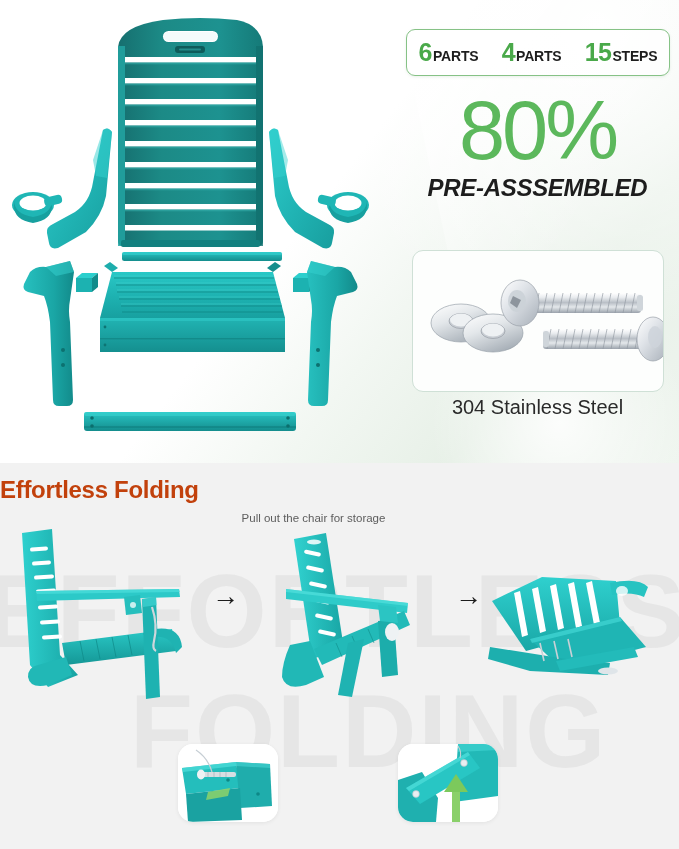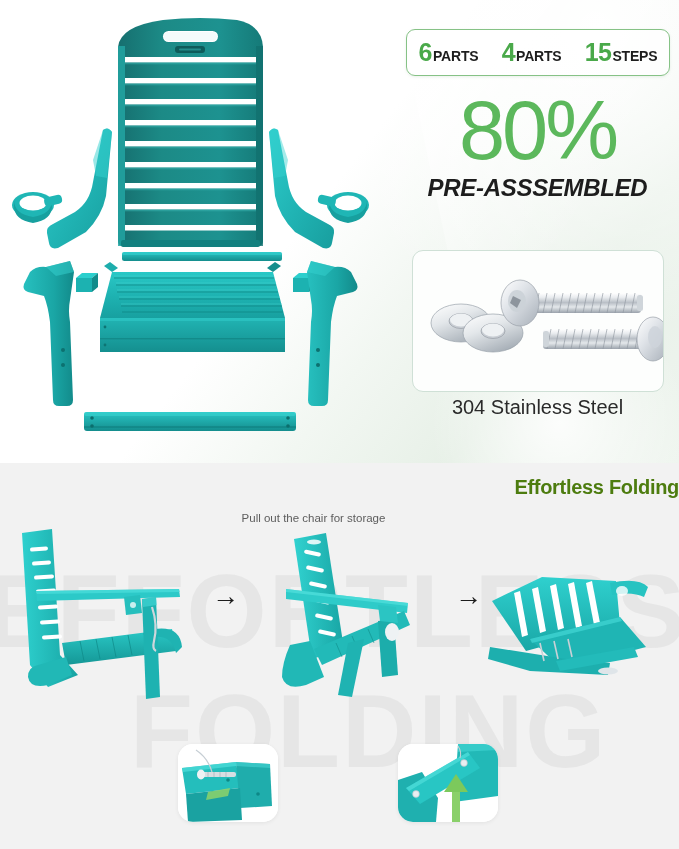--- a/index.html
+++ b/index.html
@@ -48,22 +48,22 @@
   .exploded{position:absolute;left:0;top:0;width:400px;height:463px;}
 
   
   .bottom-section{position:absolute;left:0;top:463px;width:679px;height:386px;
     background:#f2f2f2;overflow:hidden;}
   .wm{position:absolute;font-weight:bold;color:#e6e6e6;letter-spacing:2px;
     white-space:nowrap;user-select:none;}
   .wm1{left:-14px;top:90px;font-size:103px;}
   .wm2{left:130px;top:210px;font-size:103px;}
 
-  .fold-title{position:absolute;left:0;top:13px;width:679px;text-align:right;
-    color:#4d7c0f;font-weight:bold;font-size:20px;letter-spacing:-.3px;}
+  .fold-title{position:absolute;left:0;top:13px;width:679px;text-align:left;
+    color:#c2410c;font-weight:bold;font-size:24px;letter-spacing:-.3px;}
   .fold-sub{position:absolute;left:0;top:49px;width:627px;text-align:center;
     color:#5d5d5d;font-size:11.5px;}
 
   .step{position:absolute;}
   .arrow{position:absolute;color:#1c1c1c;font-size:27px;line-height:1;font-weight:300;}
 
   .callout{position:absolute;width:100px;height:78px;border-radius:15px;
     background:#ffffff;overflow:hidden;box-shadow:0 1px 4px rgba(0,0,0,.07);}
 
   svg{display:block;}

